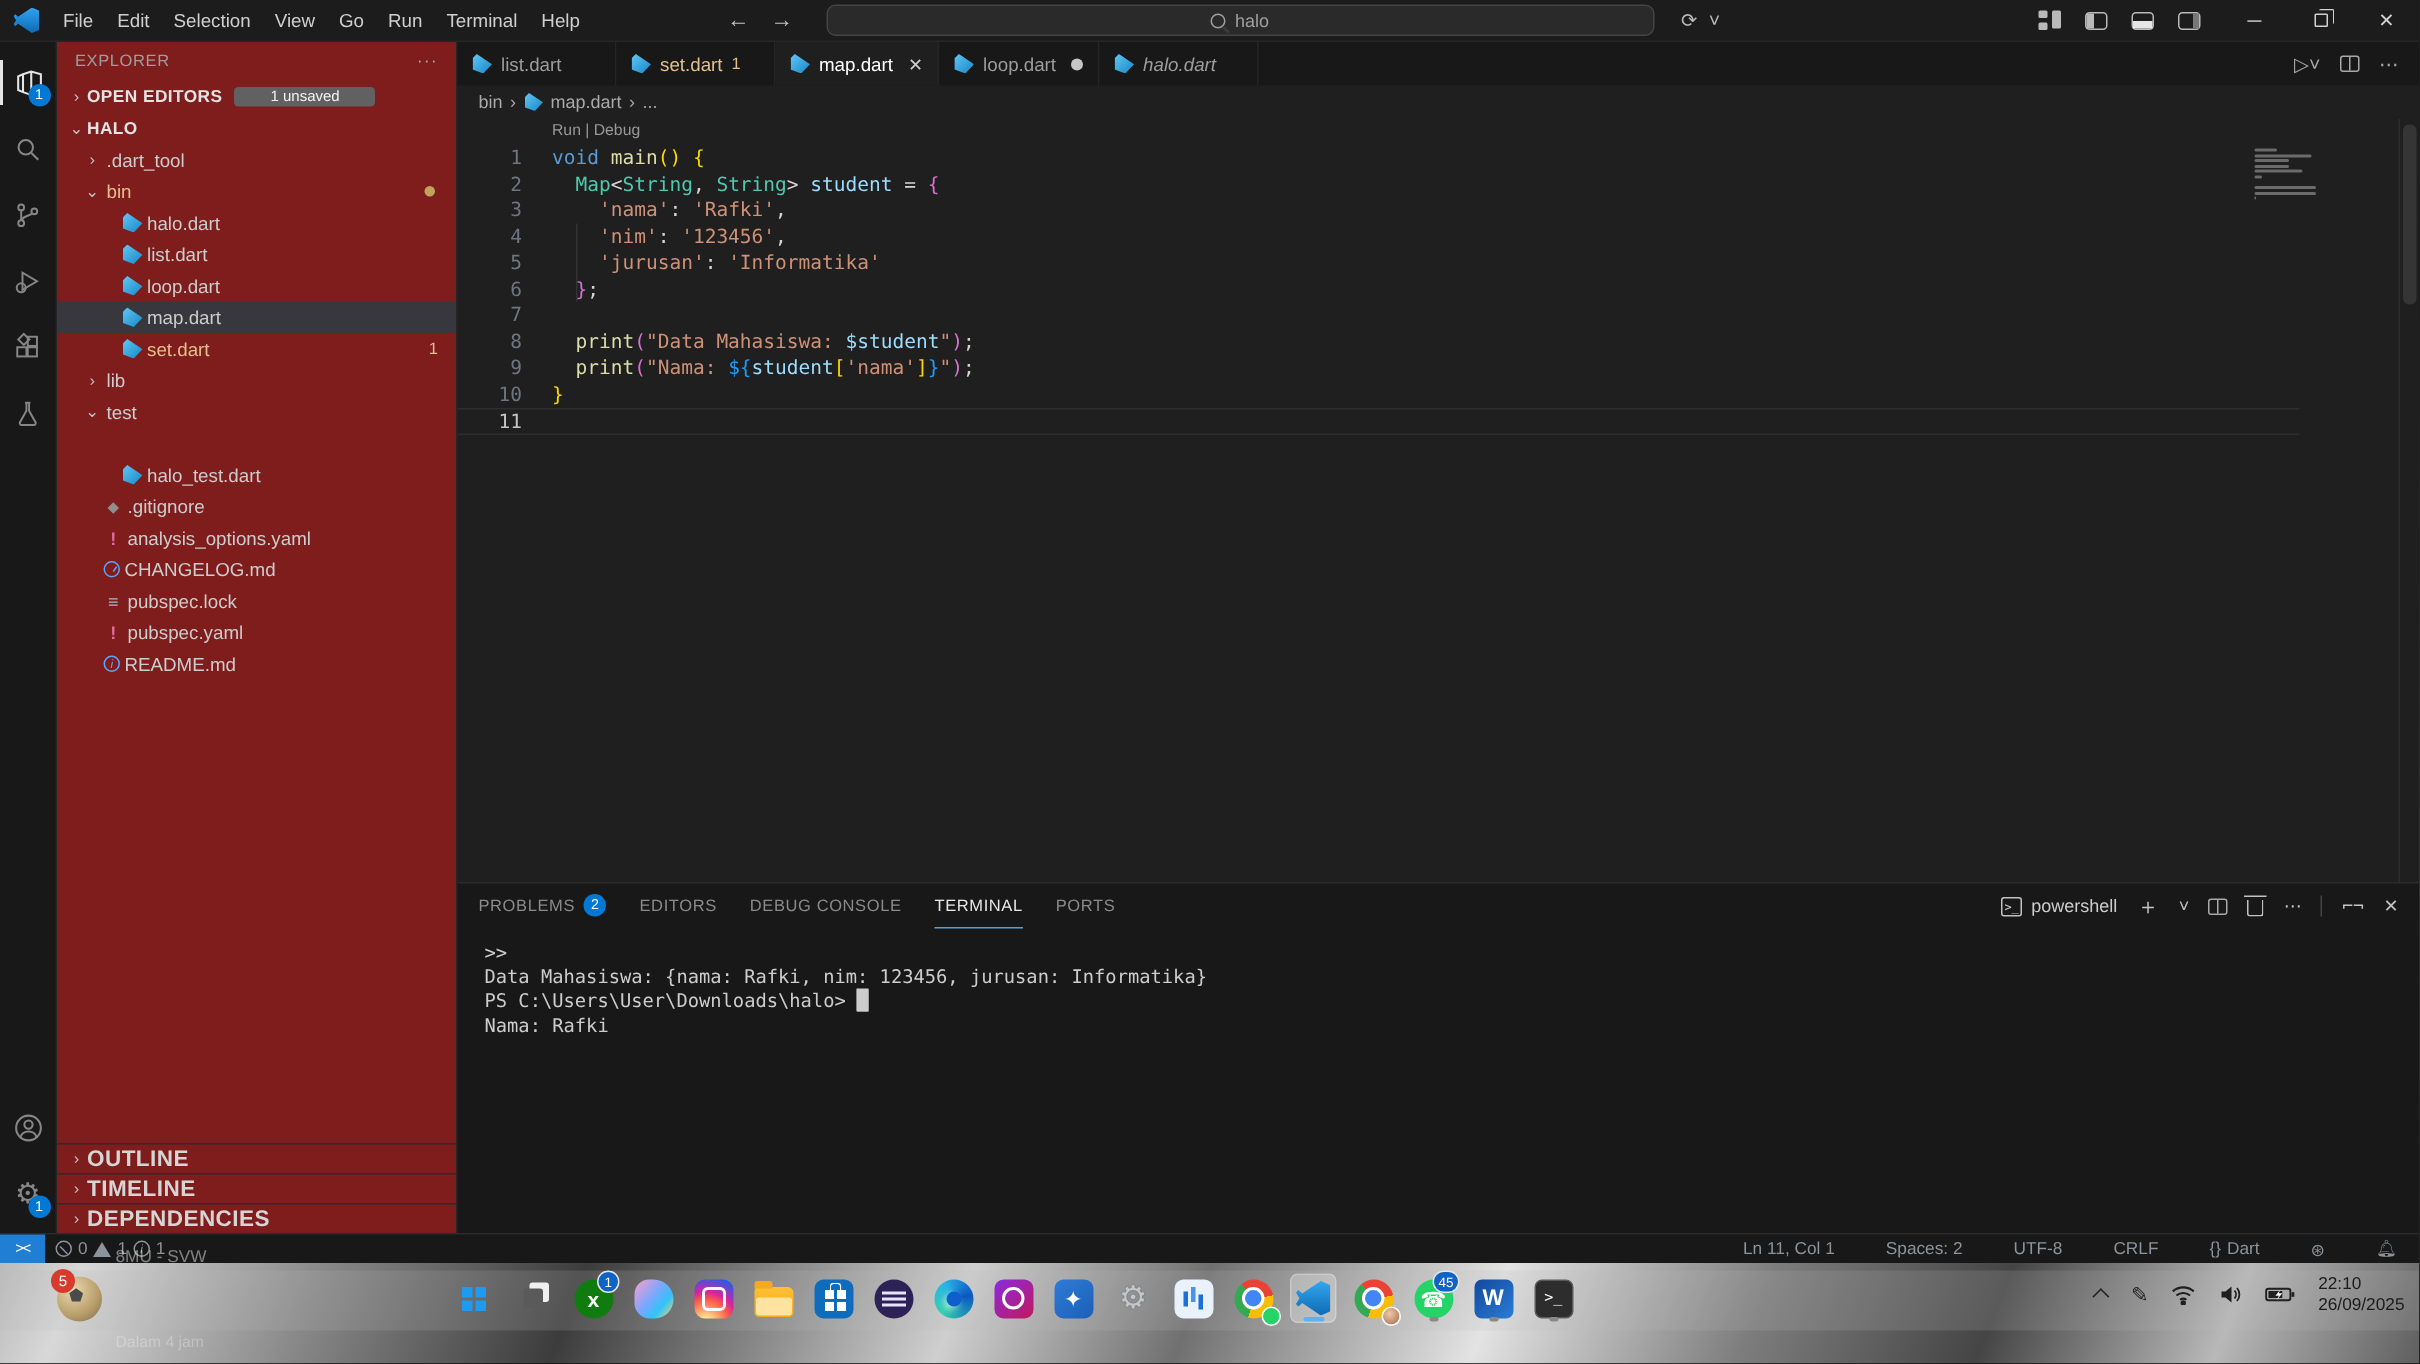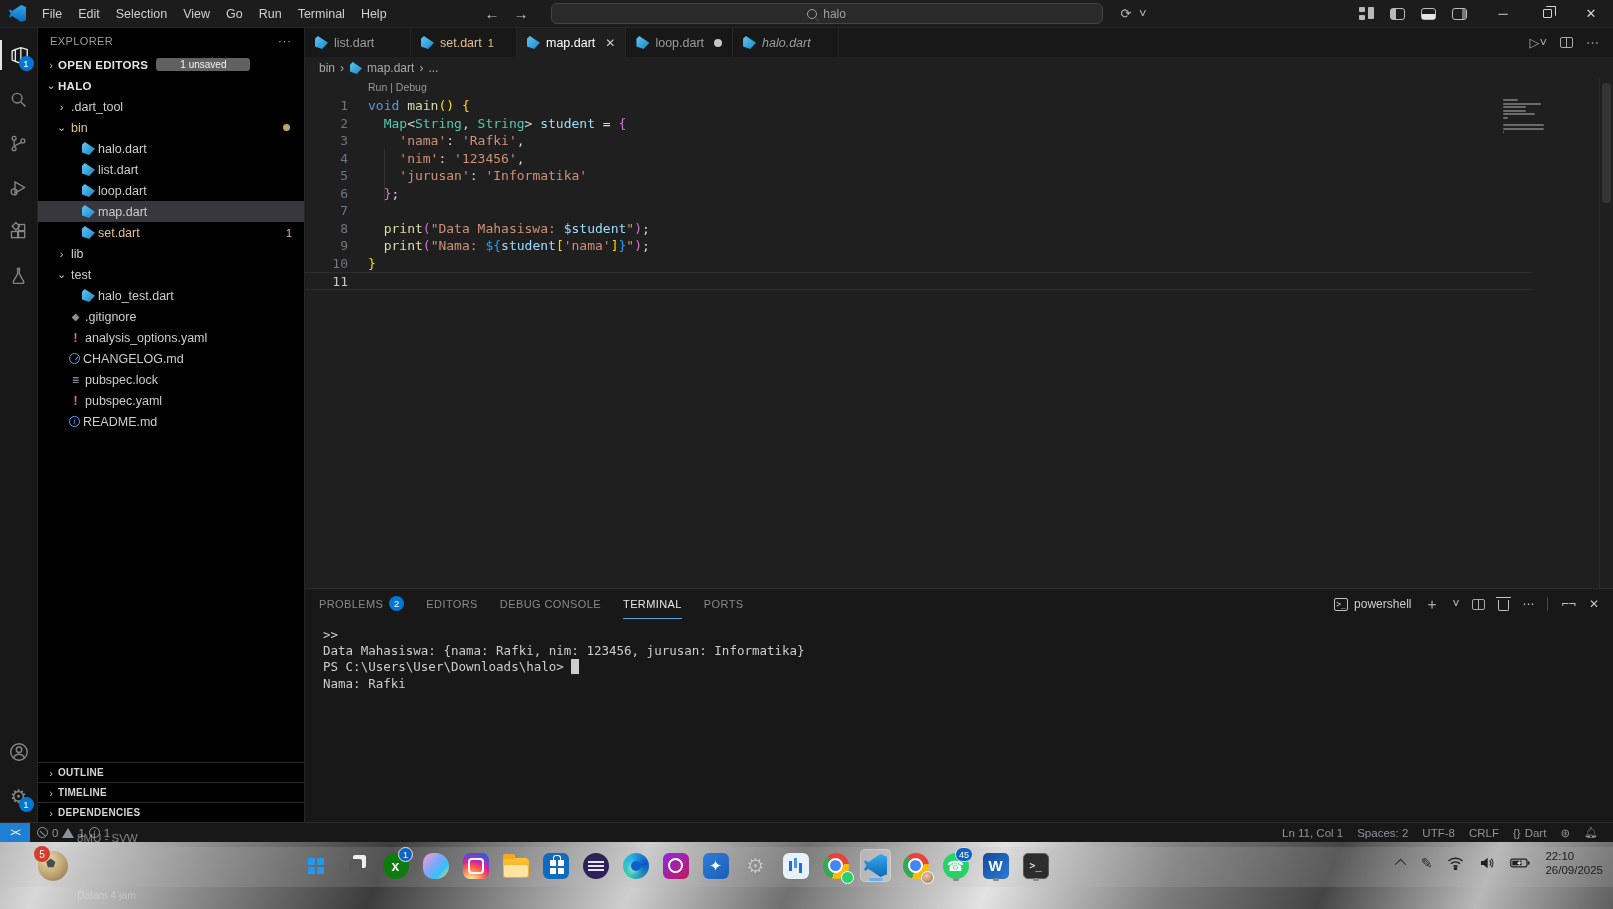--- a/index.html
+++ b/index.html
@@ -35,21 +35,21 @@
   
   #activitybar { width:38px; background:#181818; border-right:1px solid #262626; display:flex; flex-direction:column; align-items:center; padding-top:5px; flex:0 0 auto; }
   .ab-item { width:38px; height:44px; display:flex; align-items:center; justify-content:center; position:relative; color:#868686; }
   .ab-item.active { color:#e4e4e4; }
   .ab-item.active::before { content:""; position:absolute; left:0; top:7px; bottom:7px; width:2px; background:#e4e4e4; }
   .ab-badge { position:absolute; right:4px; bottom:6px; min-width:15px; height:15px; border-radius:9px; background:#0078d4; color:#fff; font-size:9.5px; display:flex; align-items:center; justify-content:center; padding:0 3px; }
   .ab-spacer { flex:1; }
   .gear-glyph { font-size:19px; }
 
   
-  #sidebar { width:267px; background:#000000; border-right:1px solid #262626; display:flex; flex-direction:column; font-size:12.5px; flex:0 0 auto; }
+  #sidebar { width:267px; background:#7f1d1d; border-right:1px solid #262626; display:flex; flex-direction:column; font-size:12.5px; flex:0 0 auto; }
   #sb-head { height:26px; display:flex; align-items:center; padding:0 12px; color:#9d9d9d; font-size:11px; letter-spacing:.4px; }
   #sb-head .more { margin-left:auto; color:#b5b5b5; letter-spacing:1px; }
   .sb-row { height:21px; display:flex; align-items:center; padding:0 6px; color:#cccccc; }
   .sb-row .tw { width:14px; font-size:11px; color:#c2c2c2; text-align:center; }
   .sb-sec-label { font-weight:bold; font-size:11.5px; color:#e3e3e3; letter-spacing:.3px; }
   .badge-pill { margin-left:8px; background:#616161; color:#f3f3f3; font-size:10px; padding:1px 24px; border-radius:3px; }
   #file-tree { flex:0 0 auto; }
   .tree-row { height:21px; display:flex; align-items:center; color:#cccccc; position:relative; }
   .tree-row.selected { background:#37373d; }
   .tree-row .tw { width:13px; font-size:11px; color:#c2c2c2; text-align:center; flex:0 0 auto; }
@@ -61,21 +61,21 @@
   .fi-warn { color:#e06c9f; font-weight:bold; font-size:12px; }
   .fi-lock { color:#9fb6c8; font-size:12px; }
   .fi-changelog { border:1px solid #58a6ff; border-radius:50%; width:11px; height:11px; position:relative; }
   .fi-changelog::after { content:""; position:absolute; left:4.5px; top:2px; width:1px; height:4px; background:#58a6ff; transform:rotate(35deg); transform-origin:bottom; }
   .fi-readme { border:1px solid #58a6ff; border-radius:50%; width:11px; height:11px; color:#58a6ff; font-size:8px; line-height:9px; text-align:center; font-style:italic; }
   .tree-badge { margin-left:auto; margin-right:12px; color:#e2c08d; font-size:11px; }
   .tree-dot { margin-left:auto; margin-right:14px; width:7px; height:7px; border-radius:50%; background:#bfa55a; }
   #sb-bottom { margin-top:auto; }
   .sb-bottom-row { height:20px; display:flex; align-items:center; border-top:1px solid #2b2b2b; padding:0 6px; color:#cccccc; }
   .sb-bottom-row .tw { width:14px; font-size:11px; text-align:center; color:#c2c2c2; }
-  .sb-bottom-row span.lbl { font-weight:bold; font-size:10px; color:#d5d5d5; letter-spacing:.3px; }
+  .sb-bottom-row span.lbl { font-weight:bold; font-size:15px; color:#d5d5d5; letter-spacing:.3px; }
 
   
   #editorcol { flex:1; display:flex; flex-direction:column; min-width:0; }
   #tabbar { height:29px; background:#181818; display:flex; align-items:stretch; flex:0 0 auto; }
   .tab { display:flex; align-items:center; gap:6px; padding:0 10px; font-size:12.5px; color:#9d9d9d; background:#181818; border-right:1px solid #252525; min-width:106px; }
   .tab .fi { margin:0; }
   .tab.active { background:#1f1f1f; color:#ffffff; }
   .tab.preview .tab-label { font-style:italic; }
   .tab .tab-label.mod { color:#e2c08d; }
   .tab-badge { color:#e2c08d; font-size:11px; }
@@ -122,21 +122,21 @@
   .tm-cursor { background:#cccccc; color:#cccccc; }
 
   
   #statusbar { height:20px; background:#181818; border-top:1px solid #2b2b2b; display:flex; align-items:center; font-size:11.5px; color:#8b949c; flex:0 0 auto; }
   #remote { width:30px; height:100%; background:#1f7fd4; color:#fff; display:flex; align-items:center; justify-content:center; font-size:10px; letter-spacing:-1px; }
   .sb-item { display:flex; align-items:center; gap:4px; padding:0 7px; height:100%; }
   .prob-ico { width:11px; height:11px; border:1px solid #8b949c; border-radius:50%; position:relative; display:inline-block; }
   .prob-err::after { content:""; position:absolute; left:1px; top:4.5px; width:7px; height:1px; background:#8b949c; transform:rotate(45deg); }
   .prob-warn { border-radius:0; border:none; width:0; height:0; border-left:6px solid transparent; border-right:6px solid transparent; border-bottom:10px solid #8b949c; position:relative; }
   .prob-info { font-size:8px; text-align:center; line-height:10px; font-style:italic; }
-  #sb-right { margin-left:auto; display:flex; align-items:center; padding-right:8px; }
+  #sb-right { margin-left:auto; display:flex; align-items:center; padding-right:8px;gap:20px; }
   .bell { font-size:11px; }
 
   
   #taskbar-strip { position:absolute; left:0; top:847px; width:1613px; height:40px; background:rgba(190,190,190,.18); }
   #toast { position:absolute; left:38px; top:845px; width:170px; height:42px; display:flex; align-items:center; gap:9px; }
   #toast-ico { width:30px; height:30px; border-radius:50%; background:radial-gradient(circle at 35% 30%,#e8d9b0,#b89d6a 60%,#7a6848); position:relative; flex:0 0 auto; }
   #toast-ico::after { content:"⬟"; position:absolute; left:8px; top:6px; font-size:11px; color:#4a4a4a; }
   #toast-badge { position:absolute; left:-4px; top:-5px; width:16px; height:16px; border-radius:50%; background:#d83b2e; color:#fff; font-size:10px; display:flex; align-items:center; justify-content:center; }
   #toast-text { color:rgba(255,255,255,.45); font-size:11.5px; }
   #toast-text .sub { color:rgba(255,255,255,.28); font-size:10.5px;margin-top:45px; }
@@ -338,21 +338,21 @@
               <span class="tree-badge">1</span>
             </div>
             <div class="tree-row" style="padding-left: 17px;">
               <span class="tw">›</span>
               <span class="tl">lib</span>
             </div>
             <div class="tree-row" style="padding-left: 17px;">
               <span class="tw">⌄</span>
               <span class="tl">test</span>
             </div>
-            <div class="tree-row" style="padding-left: 30px;">
+            <div class="tree-row" style="padding-left: 30px; margin-top: 21px;">
               <span class="tw"></span>
               <span class="fi fi-dart"></span>
               <span class="tl">halo_test.dart</span>
             </div>
             <div class="tree-row" style="padding-left: 17px;">
               <span class="tw"></span>
               <span class="fi fi-git">◆</span>
               <span class="tl">.gitignore</span>
             </div>
             <div class="tree-row" style="padding-left: 17px;">

